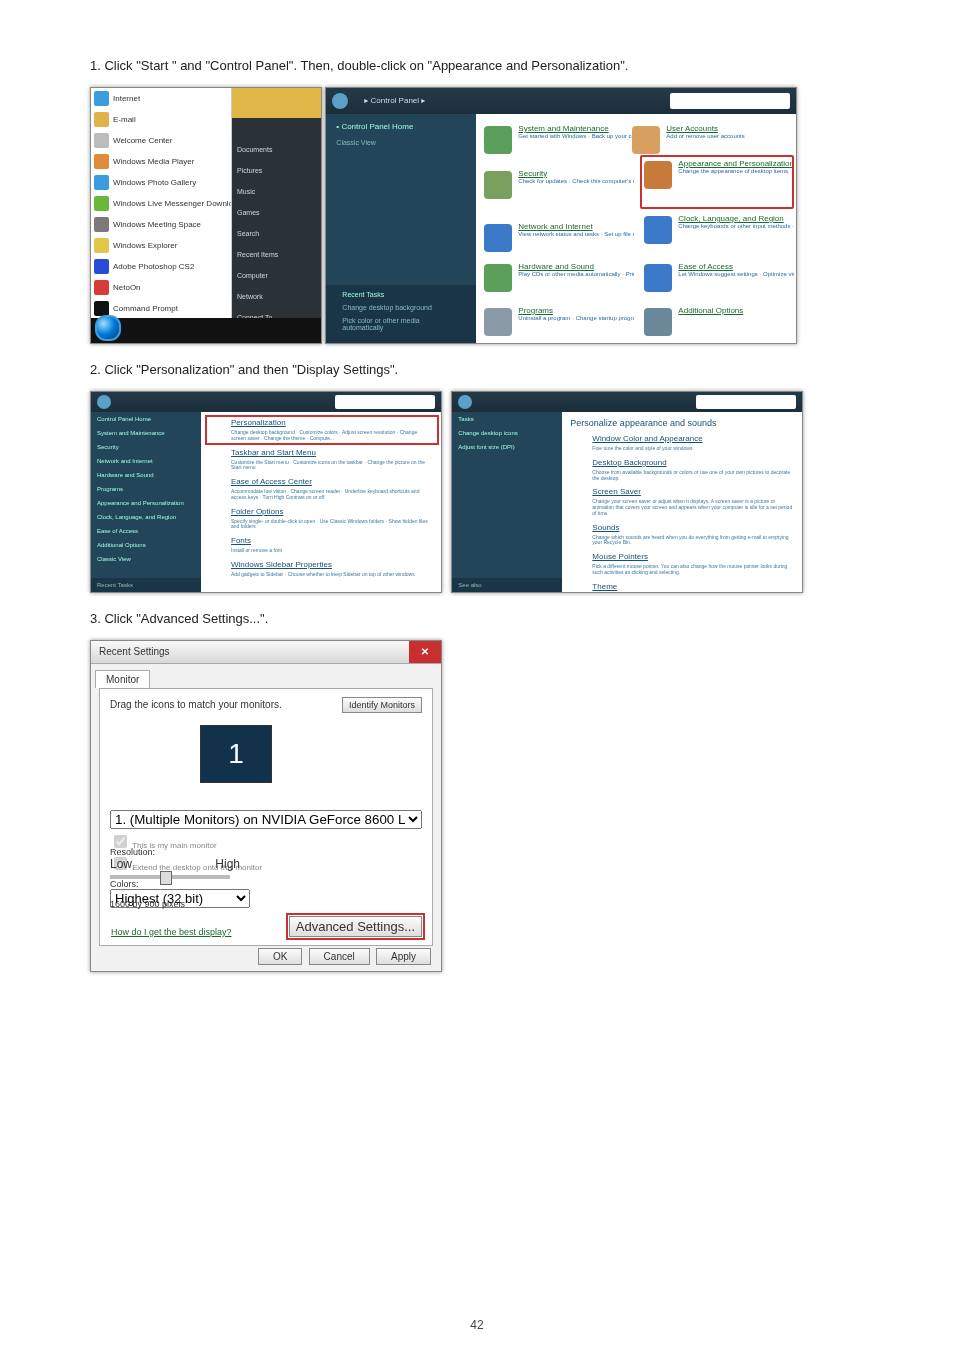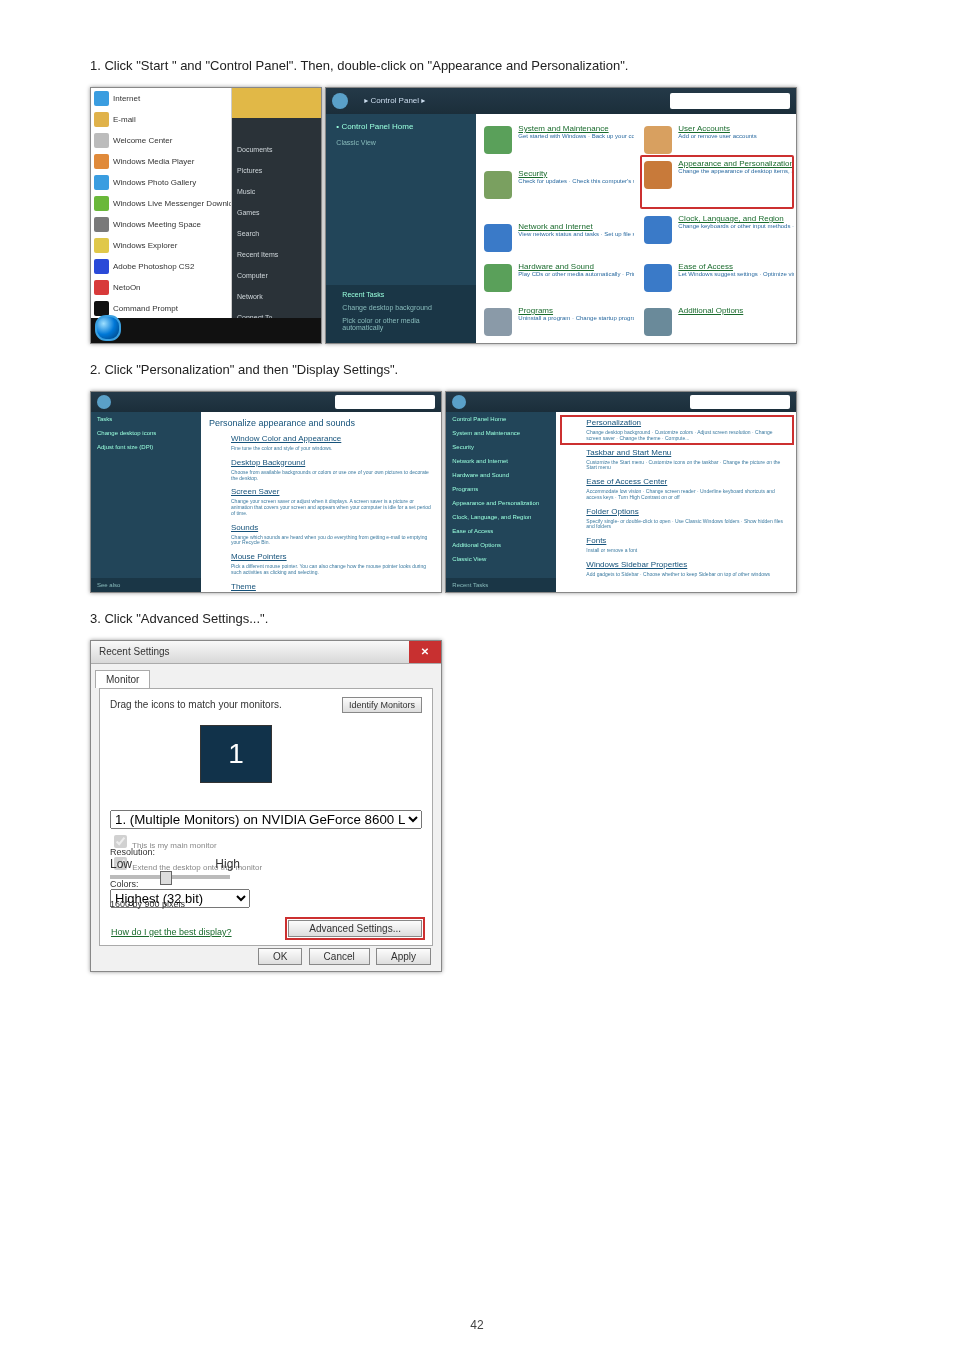--- a/index.html
+++ b/index.html
@@ -55,21 +55,21 @@
   .s3 .pane .sel{margin:100px 10px 2px 10px;font-size:9px;white-space:nowrap;overflow:hidden}
   .s3 .pane .chk{margin:3px 10px;font-size:8px;color:#888}
   .s3 .pane .gr{position:absolute;left:10px;right:10px;top:158px;height:40px}
   .s3 .pane .gr .lbl{font-size:9px}
   .s3 .pane .gr .slider{margin-top:4px;height:4px;background:#bbb;position:relative;width:120px}
   .s3 .pane .gr .slider .thumb{position:absolute;top:-4px;left:50px;width:10px;height:12px;background:#ddd;border:1px solid #666}
   .s3 .pane .gr .col{display:inline-block;vertical-align:top;width:160px}
   .s3 .pane .gr select{width:140px;font-size:13px}
   .s3 .pane .res{position:absolute;left:10px;top:210px;font-size:9px}
   .s3 .pane .link{position:absolute;left:11px;bottom:8px;color:#1a6b2d;font-size:9px;text-decoration:underline}
-  .s3 .pane .adv{position:absolute;right:10px;bottom:8px;border:1px solid #888;background:linear-gradient(#fcfcfc,#dedede);padding:2px 20px;font-size:10px;outline:2px solid #cc3030;outline-offset:1px}
+  .s3 .pane .adv{position:absolute;right:10px;bottom:8px;border:1px solid #888;background:linear-gradient(#fcfcfc,#dedede);padding:2px 6px;font-size:13px;outline:2px solid #cc3030;outline-offset:1px}
   .s3 .btns{text-align:right;padding:0 10px}
   .s3 .btns .b{display:inline-block;border:1px solid #888;background:linear-gradient(#fcfcfc,#dedede);padding:2px 14px;font-size:10px;margin-left:4px}
   .pagenum{position:absolute;bottom:18px;left:0;right:0;text-align:center;font-size:12px;color:#444}
 </style>
 </head>
 <body>
 
 <div class="page">
 
   
@@ -133,21 +133,21 @@
           <div class="sub">Change desktop background</div>
           <div class="sub">Pick color or other media automatically</div>
         </div>
       </div>
       <div class="main" id="cp-main">
           <div class="cat" style="left: 8px; top: 10px;">
             <div class="ic" style="background:#5aa05a"></div>
             <div class="t">System and Maintenance</div>
             <div class="d">Get started with Windows · Back up your computer</div>
           </div>
-          <div class="cat" style="left: 168px; top: 10px;">
+          <div class="cat" style="left: 156px; top: 10px;">
             <div class="ic" style="background:#d8a060"></div>
             <div class="t">User Accounts</div>
             <div class="d">Add or remove user accounts</div>
           </div>
           <div class="cat" style="left: 8px; top: 55px;">
             <div class="ic" style="background:#7aa060"></div>
             <div class="t">Security</div>
             <div class="d">Check for updates · Check this computer's security status · Allow a program through Windows Firewall</div>
           </div>
           <div class="cat" style="left: 168px; top: 45px;">
@@ -187,47 +187,20 @@
             <div class="d"></div>
           </div>
         </div>
     </div>
   </div>
 
   
   <div class="step">2. Click "Personalization" and then "Display Settings".</div>
 
   <div>
-    <div class="shot s2">
-      <div class="hdr">
-          <div class="back"></div>
-          <div class="addr" placeholder="Search"></div>
-        </div>
-      <div class="side" id="pb-side">
-        <div class="it">Tasks</div>
-          <div class="it">Change desktop icons</div>
-          <div class="it">Adjust font size (DPI)</div>
-          <div class="see">See also</div>
-      </div>
-      <div class="mn" id="pb-main">
-        <div style="color:#15527a;font-size:9px;margin:6px 8px 4px 8px">Personalize appearance and sounds</div>
-      <div class="h">Window Color and Appearance</div>
-          <div class="d">Fine tune the color and style of your windows.</div>
-          <div class="h">Desktop Background</div>
-          <div class="d">Choose from available backgrounds or colors or use one of your own pictures to decorate the desktop.</div>
-          <div class="h">Screen Saver</div>
-          <div class="d">Change your screen saver or adjust when it displays. A screen saver is a picture or animation that covers your screen and appears when your computer is idle for a set period of time.</div>
-          <div class="h">Sounds</div>
-          <div class="d">Change which sounds are heard when you do everything from getting e-mail to emptying your Recycle Bin.</div>
-          <div class="h">Mouse Pointers</div>
-          <div class="d">Pick a different mouse pointer. You can also change how the mouse pointer looks during such activities as clicking and selecting.</div>
-          <div class="h">Theme</div>
-        </div>
-    </div>
-
     <div class="shot s2" style="margin-right:6px">
       <div class="hdr">
           <div class="back"></div>
           <div class="addr" placeholder="Search"></div>
         </div>
       <div class="side" id="pa-side">
         <div class="it">Control Panel Home</div>
           <div class="it">System and Maintenance</div>
           <div class="it">Security</div>
           <div class="it">Network and Internet</div>
@@ -249,20 +222,47 @@
           <div class="h">Ease of Access Center</div>
           <div class="d">Accommodate low vision · Change screen reader · Underline keyboard shortcuts and access keys · Turn High Contrast on or off</div>
           <div class="h">Folder Options</div>
           <div class="d">Specify single- or double-click to open · Use Classic Windows folders · Show hidden files and folders</div>
           <div class="h">Fonts</div>
           <div class="d">Install or remove a font</div>
           <div class="h">Windows Sidebar Properties</div>
           <div class="d">Add gadgets to Sidebar · Choose whether to keep Sidebar on top of other windows</div>
         </div>
     </div>
+
+    <div class="shot s2">
+      <div class="hdr">
+          <div class="back"></div>
+          <div class="addr" placeholder="Search"></div>
+        </div>
+      <div class="side" id="pb-side">
+        <div class="it">Tasks</div>
+          <div class="it">Change desktop icons</div>
+          <div class="it">Adjust font size (DPI)</div>
+          <div class="see">See also</div>
+      </div>
+      <div class="mn" id="pb-main">
+        <div style="color:#15527a;font-size:9px;margin:6px 8px 4px 8px">Personalize appearance and sounds</div>
+      <div class="h">Window Color and Appearance</div>
+          <div class="d">Fine tune the color and style of your windows.</div>
+          <div class="h">Desktop Background</div>
+          <div class="d">Choose from available backgrounds or colors or use one of your own pictures to decorate the desktop.</div>
+          <div class="h">Screen Saver</div>
+          <div class="d">Change your screen saver or adjust when it displays. A screen saver is a picture or animation that covers your screen and appears when your computer is idle for a set period of time.</div>
+          <div class="h">Sounds</div>
+          <div class="d">Change which sounds are heard when you do everything from getting e-mail to emptying your Recycle Bin.</div>
+          <div class="h">Mouse Pointers</div>
+          <div class="d">Pick a different mouse pointer. You can also change how the mouse pointer looks during such activities as clicking and selecting.</div>
+          <div class="h">Theme</div>
+        </div>
+    </div>
   </div>
 
   
   <div class="step">3. Click "Advanced Settings...".</div>
 
   <div class="shot s3">
     <div class="ttl">
       <span>Recent Settings</span>
       <div class="x">✕</div>
     </div>

